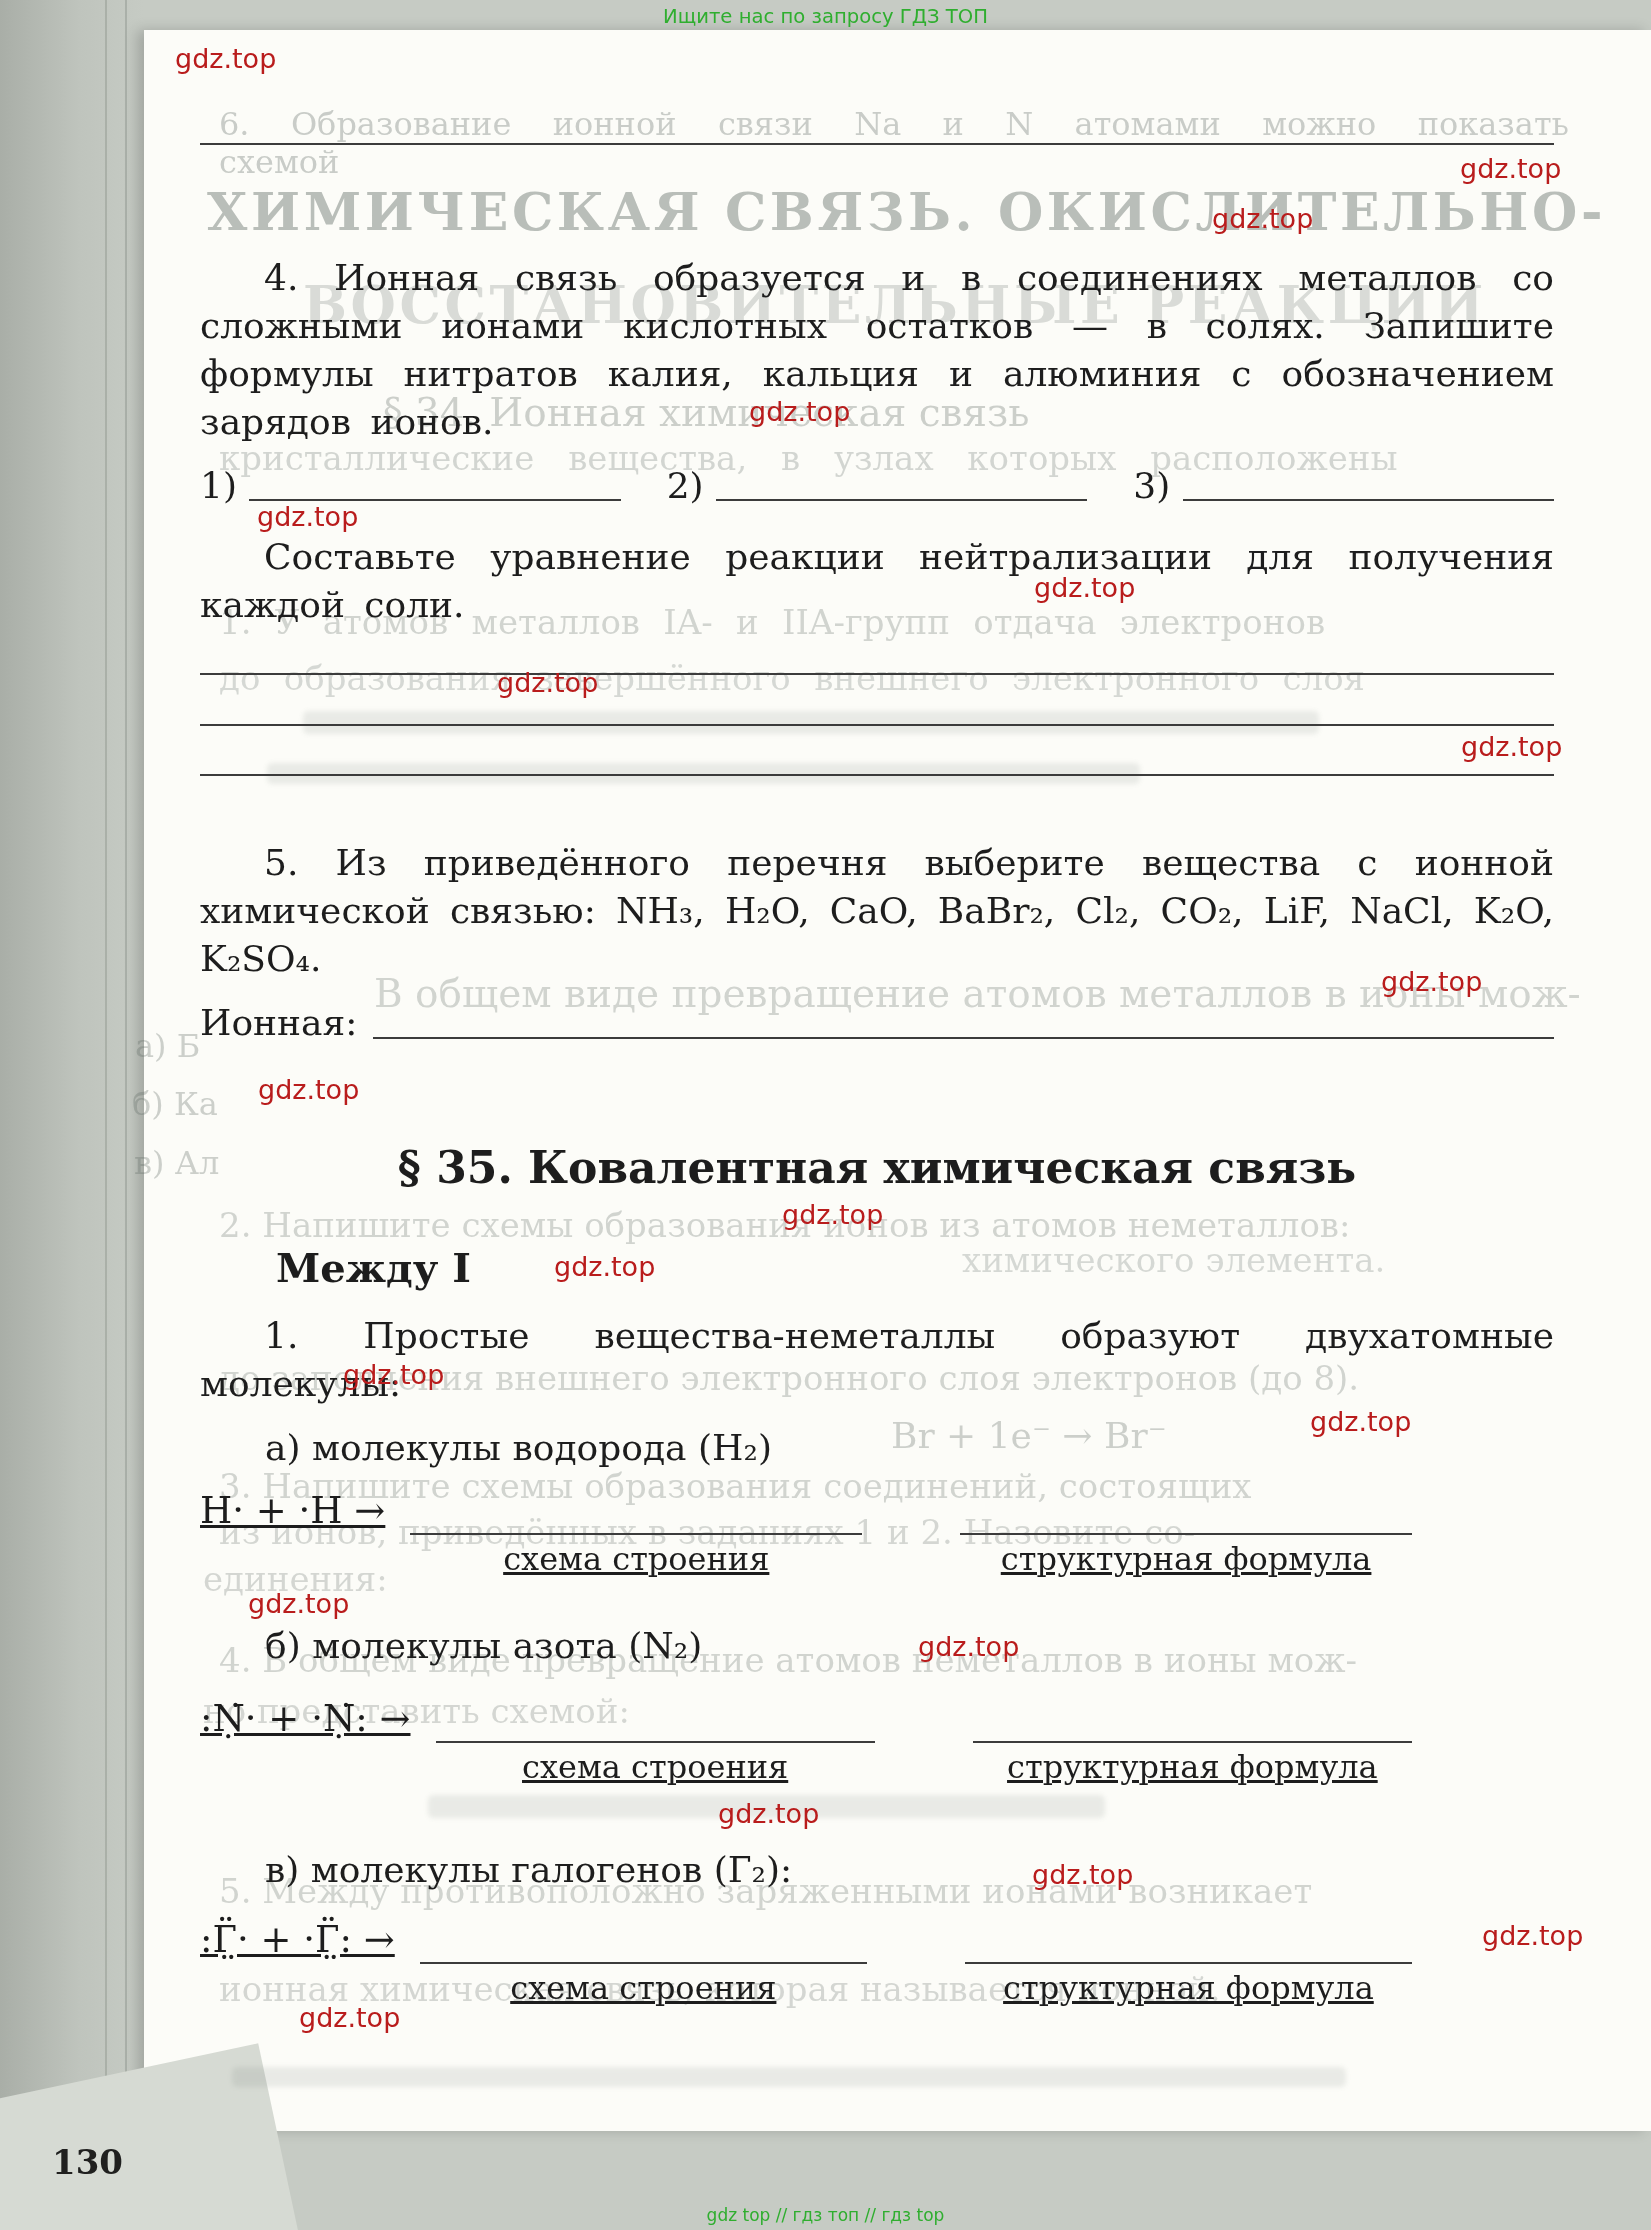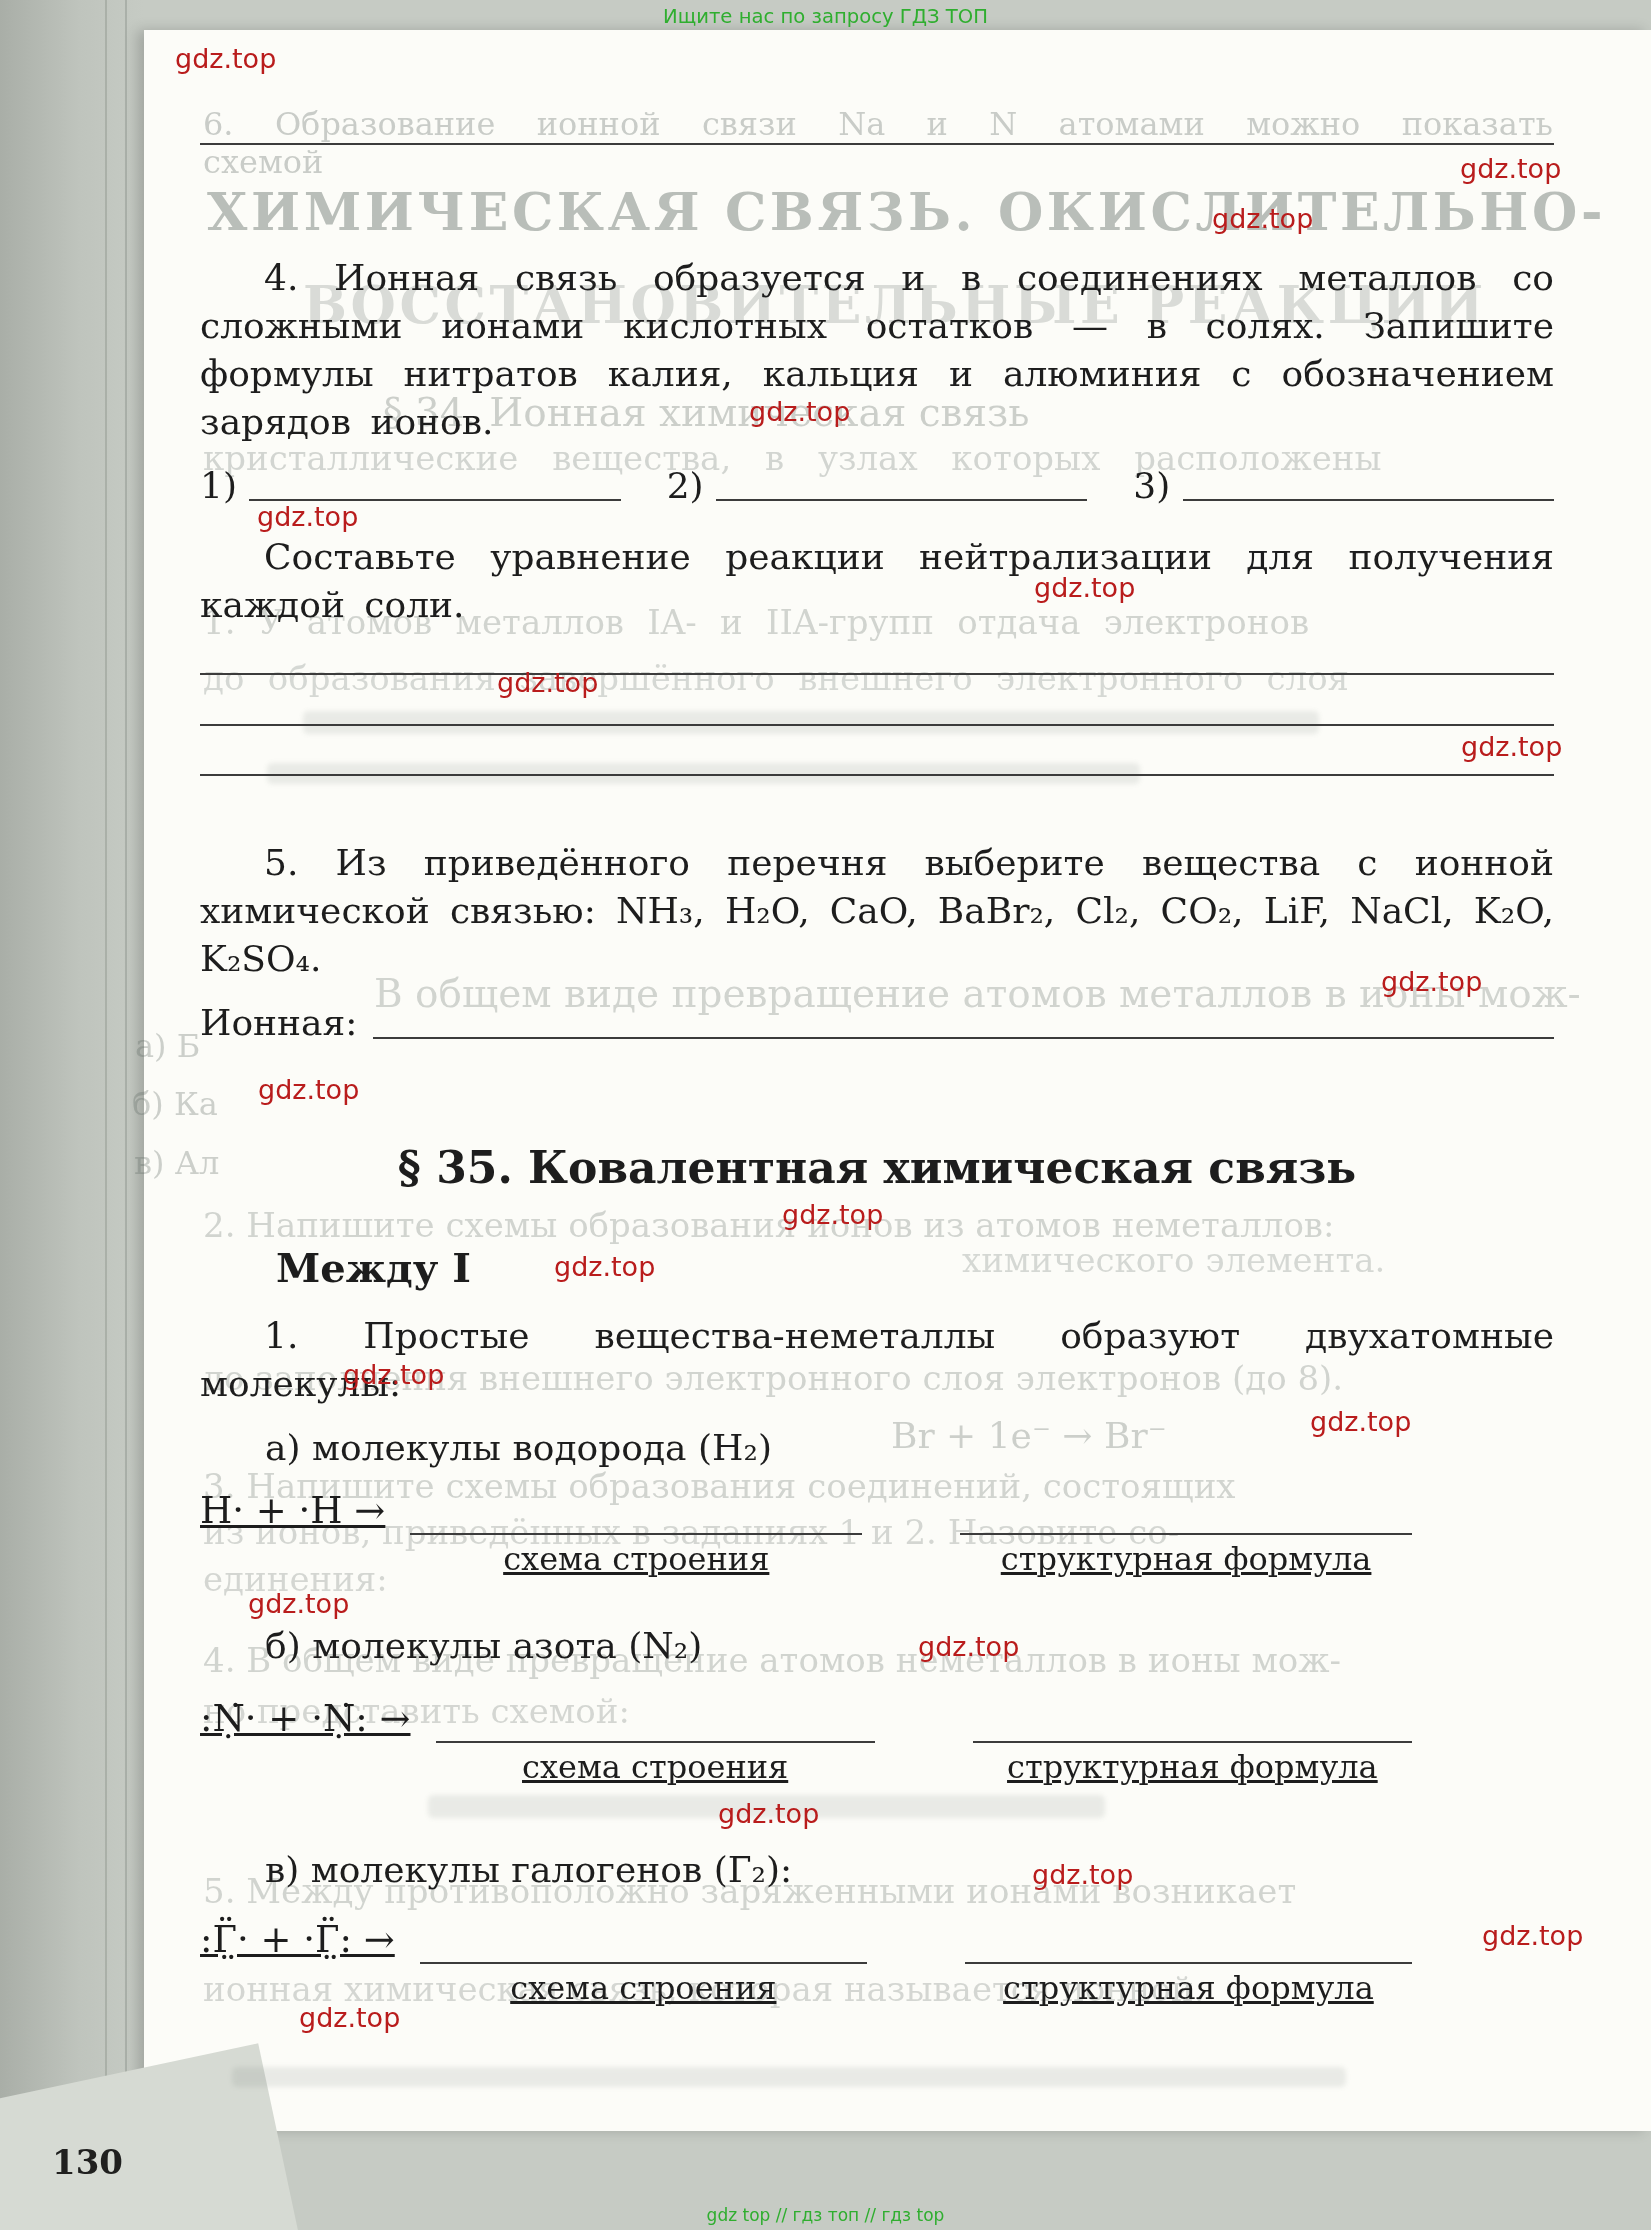--- a/index.html
+++ b/index.html
@@ -52,21 +52,21 @@
     font-size:27px;color:#b91c1c;white-space:nowrap;
   }
   .banner{
     position:absolute;z-index:9;left:50%;transform:translateX(-50%);
     font-family:"DejaVu Sans","Liberation Sans",sans-serif;
     color:#2fae2f;white-space:nowrap;
   }
   .banner.top{top:5.3px;font-size:19.6px;}
   .banner.bottom{top:2205px;font-size:17px;}
   .bleed{position:absolute;z-index:2;color:#5f6a64;white-space:nowrap;}
-  .bleed.wide{white-space:normal;text-align:justify;}
+  .bleed.wide{white-space:normal;text-align:justify;margin-left:16px;}
   .smudge{
     position:absolute;z-index:2;background:#6d7872;opacity:.13;
     filter:blur(2.7px);border-radius:5.3px;
   }
   .pagenum{position:absolute;z-index:6;left:52px;top:2142px;font-weight:bold;font-size:34px;color:#20201f;}
 </style>
 </head>
 <body>
 
 <div class="book-edge"></div>

